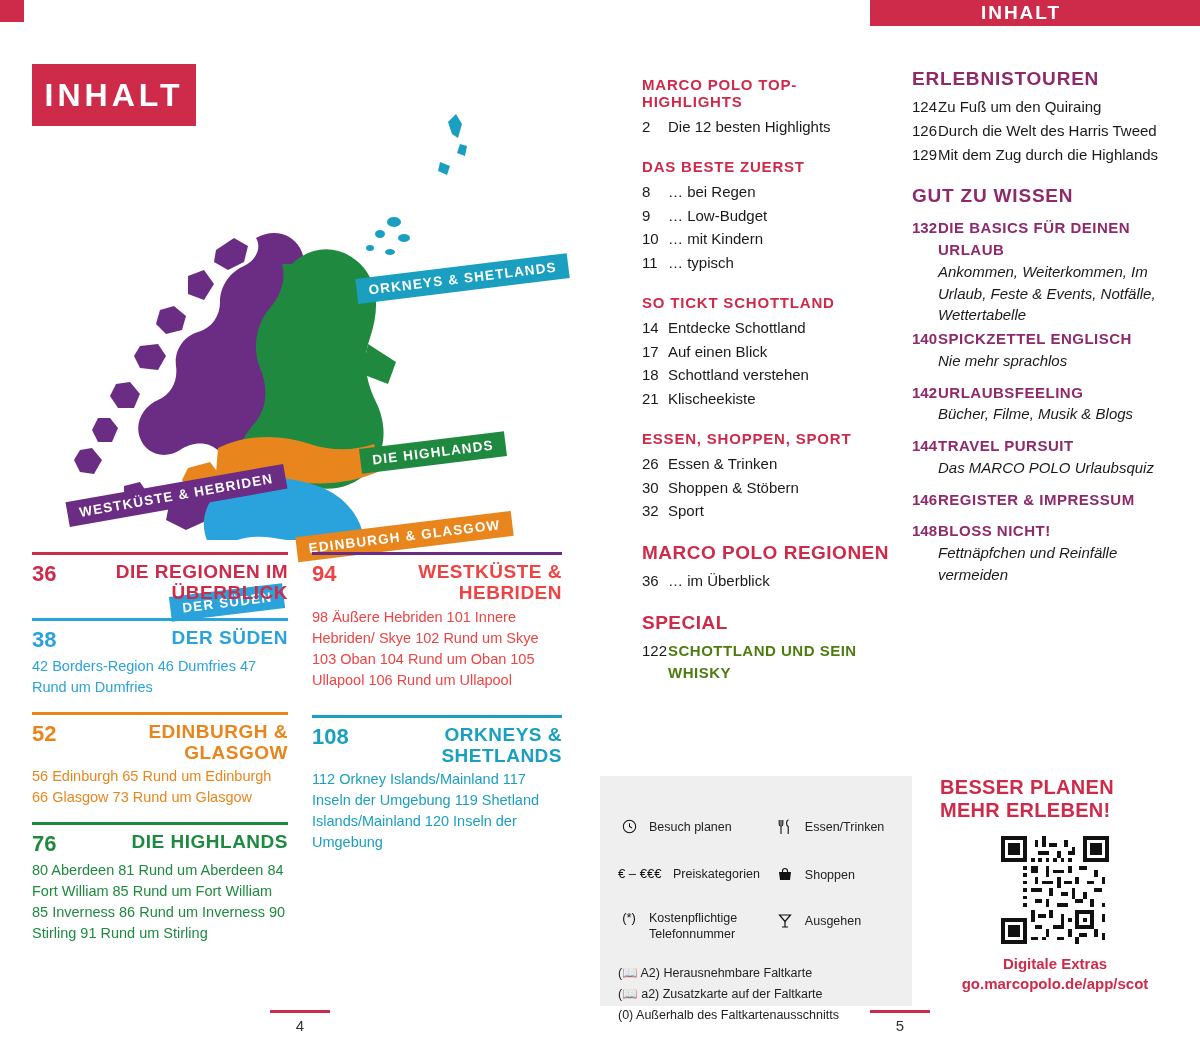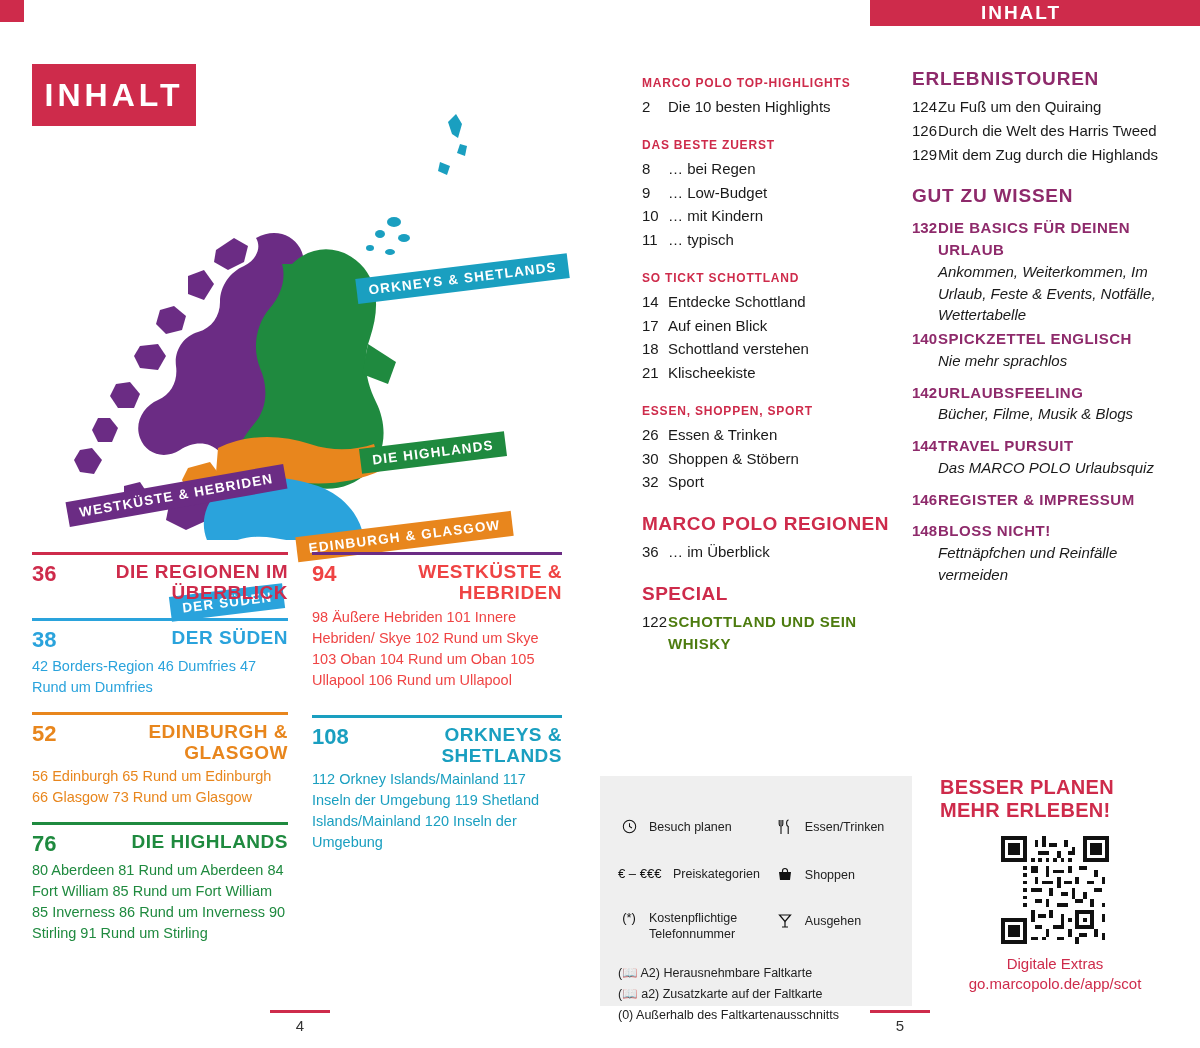--- a/index.html
+++ b/index.html
@@ -74,21 +74,21 @@
   .pgnum .rule { width:60px; height:3px; background:#ce2b4b; margin:0 auto 4px; }
   .pgnum.l { left:270px; width:60px; }
   .pgnum.r { left:870px; width:60px; }
 
   
   .toc-col { position:absolute; font-size:15px; }
   .toc-col.c-mid { left:642px; top:76px; width:250px; }
   .toc-col.c-rgt { left:912px; top:68px; width:262px; }
 
   .sec-head {
-    color:#ce2b4b; font-weight:bold; font-size:12px; letter-spacing:0.8px;
+    color:#ce2b4b; font-weight:bold; font-size:15px; letter-spacing:0.8px;
     margin:0 0 6px 0;
   }
   .sec-head.big { font-size:19px; letter-spacing:0.5px; }
   .sec-head.purple { color:#8e2a6b; font-size:19px; }
   .sec-block { margin-bottom:20px; }
   .entry { display:flex; line-height:1.45; margin-bottom:2px; }
   .entry .num { width:26px; text-align:left; flex:none; color:#1a1a1a; }
   .entry .num.mag { color:#8e2a6b; font-weight:bold; }
   .entry .txt { flex:1; }
   .entry .txt.mag-b { color:#8e2a6b; font-weight:bold; letter-spacing:0.5px; }
@@ -104,21 +104,21 @@
   .lg-col { flex:1; }
   .lg-row { display:flex; gap:9px; align-items:flex-start; margin-bottom:13px; line-height:1.3;margin-top:27px; }
   .lg-ico { width:22px; flex:none; text-align:center; font-size:13px; color:#111; }
   .legend-notes { margin-top:8px; line-height:1.65; font-size:12.5px; }
 
   
   .promo { position:absolute; left:940px; top:776px; width:230px; text-align:center; }
   .promo-title { color:#ce2b4b; font-weight:bold; font-size:20px; line-height:1.15; text-align:left; letter-spacing:0.3px; }
   .qr { width:108px; height:108px; margin:14px auto 10px; position:relative; background:#fff; }
   .qr svg { display:block; }
-  .promo-foot { color:#ce2b4b; font-weight:normal; font-size:15px; line-height:1.35; }
+  .promo-foot { color:#ce2b4b; font-weight:bold; font-size:15px; line-height:1.35; }
 </style>
 </head>
 <body>
 
 <div class="page">
 
   <div class="topbar-left"></div>
   <div class="topbar-right">
     <span class="lbl">INHALT</span>
   </div>
@@ -255,21 +255,21 @@
       <span>4</span>
     </div>
   </div>
 
   <div class="toc-col c-mid">
 
     <div class="sec-block">
       <div class="sec-head">MARCO POLO TOP-HIGHLIGHTS</div>
       <div class="entry">
         <span class="num">2</span>
-        <span class="txt">Die 10 besten Highlights</span>
+        <span class="txt">Die 12 besten Highlights</span>
       </div>
     </div>
 
     <div class="sec-block">
       <div class="sec-head">DAS BESTE ZUERST</div>
       <div class="entry">
         <span class="num">8</span>
         <span class="txt">… bei Regen</span>
       </div>
       <div class="entry">

